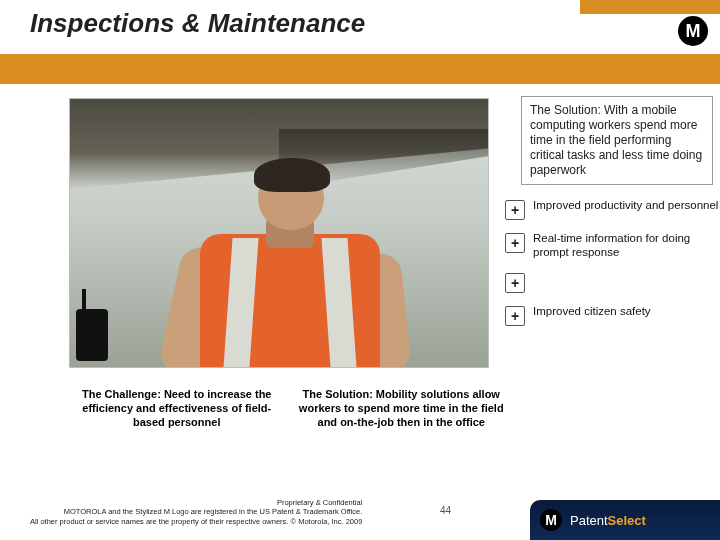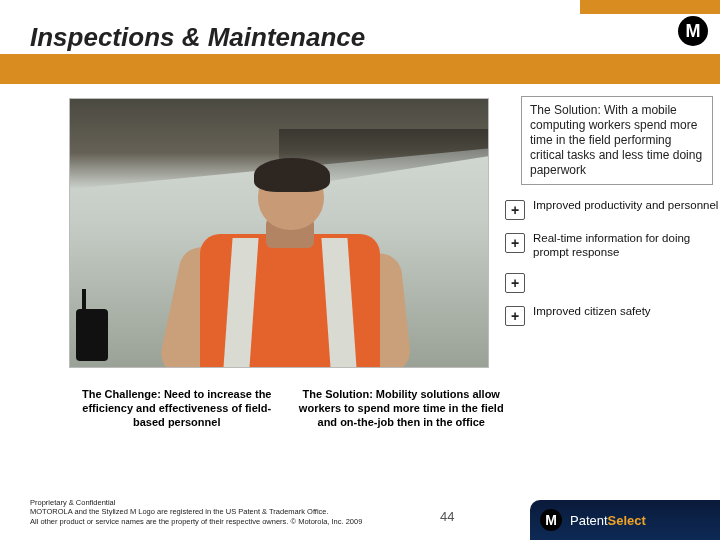--- a/index.html
+++ b/index.html
@@ -1,19 +1,19 @@
 <!DOCTYPE html>
 <html><head>
 <meta charset="utf-8">
 <style>
   * { margin: 0; padding: 0; box-sizing: border-box; }
   body { font-family: Arial, Helvetica, sans-serif; width: 720px; height: 540px; background: #fff; position: relative; overflow: hidden; }
 
   .header-bar { width: 100%; height: 70px; background: #fff; position: relative; }
-  .title { font-size: 26px; font-weight: bold; font-style: italic; color: #222; padding: 22px 0 0 30px; }
+  .title { font-size: 26px; font-weight: bold; font-style: italic; color: #222; padding: 8px 0 0 30px; }
   .orange-bar { position: absolute; left: 0; top: 54px; width: 100%; height: 30px; background: #d98c1f; }
   .orange-top-accent { position: absolute; right: 0; top: 0; width: 140px; height: 14px; background: #d98c1f; }
   .logo-top { position: absolute; right: 12px; top: 16px; width: 30px; height: 30px; border-radius: 50%; background: #000; display: flex; align-items: center; justify-content: center; }
   .logo-top span { color: #fff; font-weight: bold; font-size: 18px; font-family: Arial; }
 
   .content { position: absolute; top: 92px; left: 0; width: 100%; height: 360px; margin-left: 25px; }
 
   .photo-area { position: absolute; left: 44px; top: 6px; width: 420px; height: 270px; background: linear-gradient(180deg, #a9b0a8 0%, #8b8f86 40%, #6b6e66 100%); border: 1px solid #bbb; overflow: hidden; }
   
   .sky { position: absolute; inset: 0; background: linear-gradient(180deg, #d9e0da 0%, #c6cdc6 45%, #9aa196 100%); }
@@ -38,23 +38,23 @@
   .solution-box { border: 1px solid #9a9a9a; padding: 6px 8px; margin: 4px 20px 8px 20px; background: rgba(255,255,255,.4); }
   .solution-box .txt { font-size: 12px; line-height: 1.25; color: #222; }
   .benefits { margin-top: 4px; }
   .benefit { display: flex; align-items: flex-start; gap: 8px; padding: 6px 4px; }
   .plus { flex: 0 0 20px; width: 20px; height: 20px; border: 1px solid #555; display: flex; align-items: center; justify-content: center; font-weight: bold; font-size: 14px; color: #222; background: #fff; border-radius: 2px; margin-top: 1px; }
   .benefit .btxt { font-size: 11.5px; line-height: 1.2; color: #111; }
 
   .bottom-boxes { position: absolute; left: 44px; top: 294px; width: 440px; display: flex; gap: 9px; }
   .bbox { flex: 1; text-align: center; font-size: 11px; font-weight: bold; line-height: 1.25; padding: 2px 4px; }
 
-  .footer { position: absolute; left: 0; bottom: 0; width: 100%; height: 62px; }
+  .footer { position: absolute; left: 0; bottom: 0; width: 100%; height: 62px; text-align: right; }
   .legal { position: absolute; left: 30px; bottom: 14px; font-size: 7.5px; line-height: 1.25; color: #222; }
-  .pagenum { position: absolute; left: 440px; bottom: 16px; font-size: 13px; color: #555; }
+  .pagenum { position: absolute; left: 440px; bottom: 24px; font-size: 10px; color: #555; }
   .footer-right { position: absolute; right: 0; bottom: 0; width: 190px; height: 40px; background: linear-gradient(180deg, #0a1a3a 0%, #0d2a56 100%); border-top-left-radius: 10px; display: flex; align-items: center; gap: 8px; padding-left: 10px; }
   .footer-right .mlogo { width: 22px; height: 22px; border-radius: 50%; background: #000; display: flex; align-items: center; justify-content: center; color:#fff; font-weight:bold; font-size:14px; }
   .footer-right .pstext { color: #fff; font-size: 13px; }
   .footer-right .pstext b { color: #f0a326; font-weight: bold; }
 </style>
 </head>
 <body>
 
 <div class="header-bar">
   <div class="orange-top-accent"></div>

